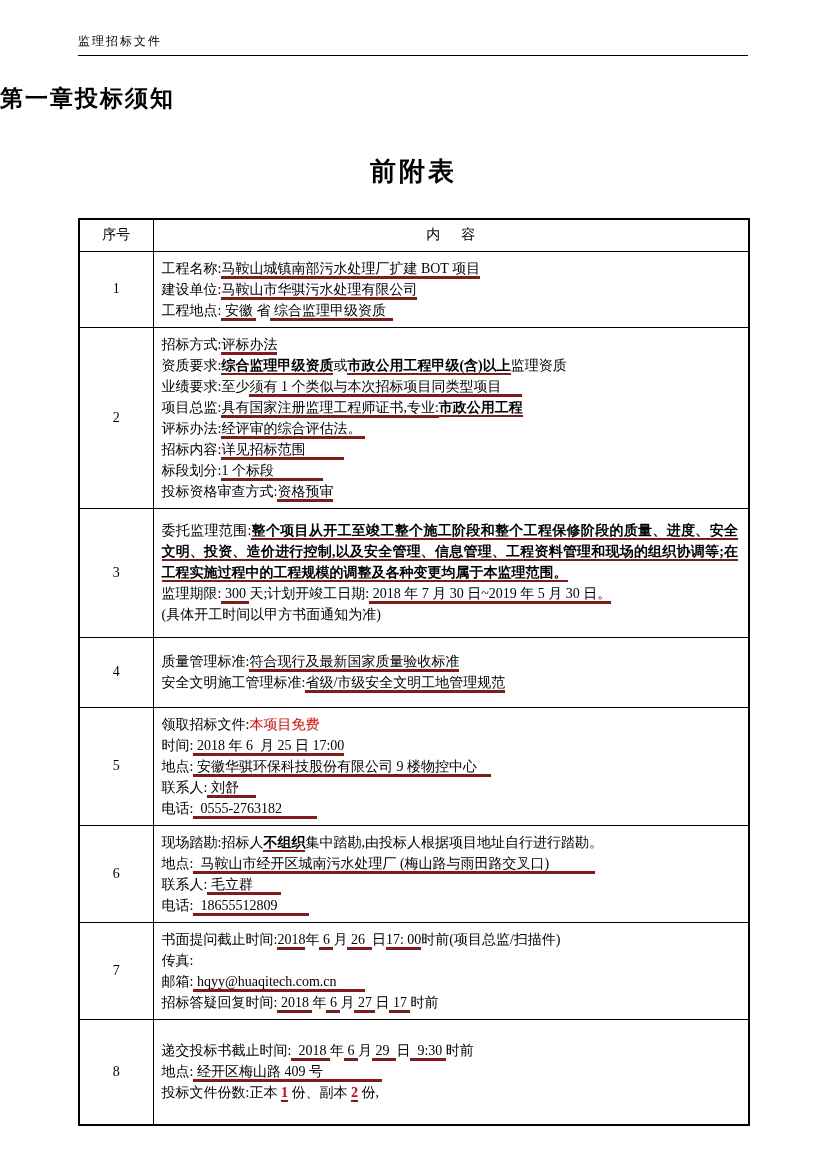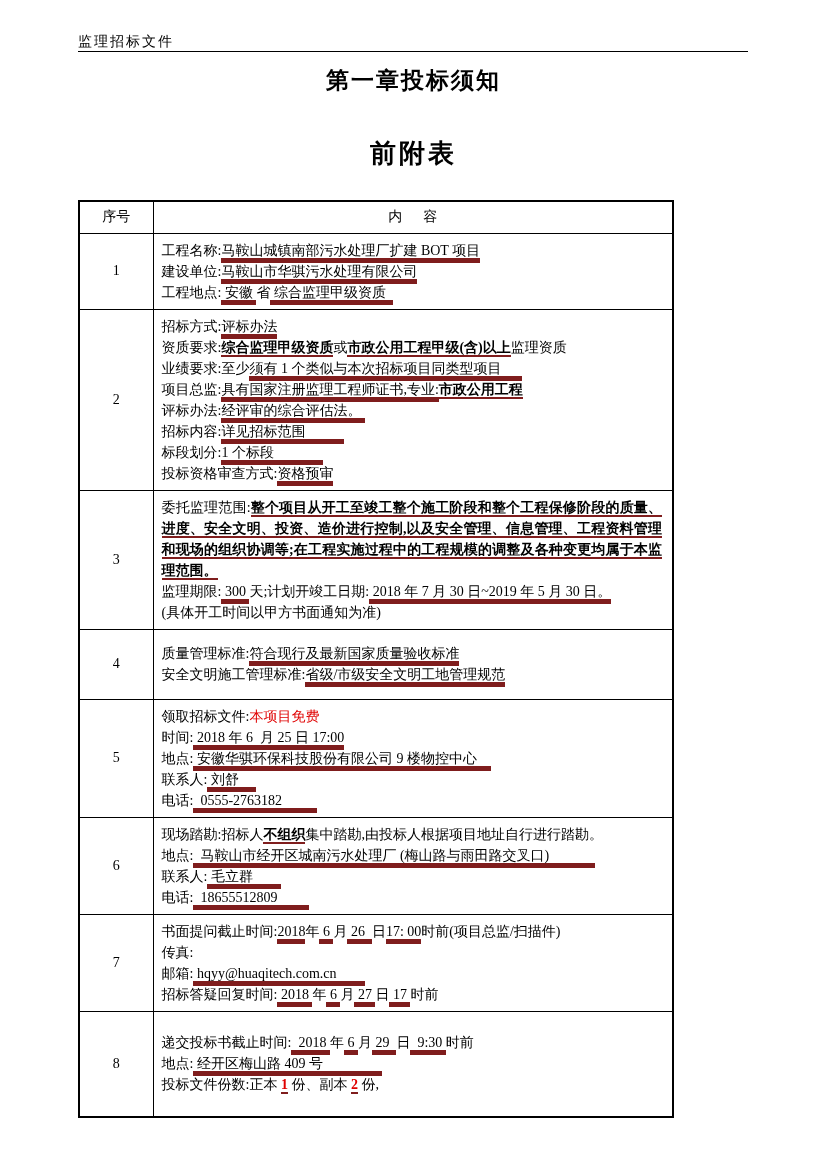--- a/index.html
+++ b/index.html
@@ -7,57 +7,58 @@
   body {
     width: 827px; height: 1169px;
     background: #ffffff;
     color: #000;
     font-family: "Liberation Serif", "DejaVu Serif", serif;
     overflow: hidden;
   }
   .doc-header {
     margin: 0 79px 0 78px;
     padding-top: 33px;
+    padding-bottom: 5px;
     border-bottom: 1px solid #000;
-    font-size: 14px;
+    font-size: 12px;
     letter-spacing: 2px;
   }
   h1.chapter-title {
-    margin: 13px 0 0 0;
-    text-align: center;
+    margin: 27px 0 0 0;
+    text-align: left;
     font-size: 23px;
     font-weight: bold;
     letter-spacing: 2px;
   }
   h2.table-title {
     margin: 40px 0 0 0;
     text-align: center;
     font-size: 26px;
     font-weight: bold;
     letter-spacing: 3px;
   }
   table.front-table {
     margin: 29px 0 0 78px;
-    width: 596px;
+    width: 672px;
     border-collapse: collapse;
     table-layout: fixed;
     border: 2px solid #000;
   }
   .front-table th, .front-table td {
     border: 1px solid #000;
     font-size: 14px;
     font-weight: normal;
   }
   .front-table thead th { height: 32px; text-align: center; white-space: pre; }
   .front-table col.c-no { width: 74px; }
   td.no { text-align: center; vertical-align: middle; }
   td.content { padding: 6px 10px 6px 8px; vertical-align: middle; }
   .line { line-height: 21px; text-align: justify; }
   .seg { white-space: pre-wrap; }
-  .u { border-bottom: 5px solid #7f1d1d; }
+  .u { border-bottom: 3px solid #7f1d1d; }
   .b { font-weight: bold; }
   .b.u { border-bottom-width: 2px; }
   .r { color: var(--red, #e00000); }
   tbody tr:nth-child(1) { height: 63px; }
   tbody tr:nth-child(2) { height: 163px; }
   tbody tr:nth-child(3) { height: 129px; }
   tbody tr:nth-child(4) { height: 70px; }
   tbody tr:nth-child(5) { height: 105px; }
   tbody tr:nth-child(6) { height: 84px; }
   tbody tr:nth-child(7) { height: 87px; }

